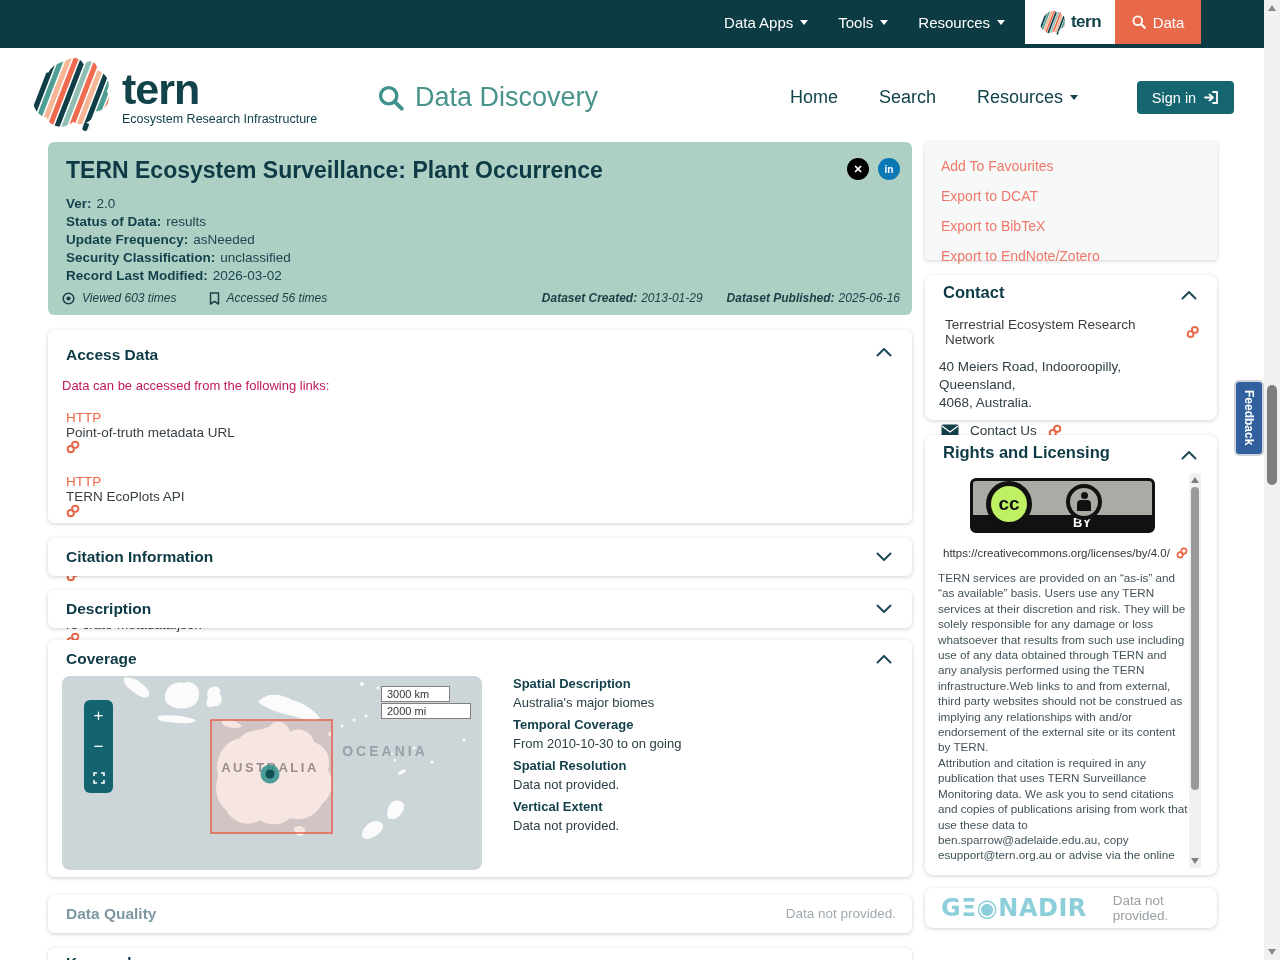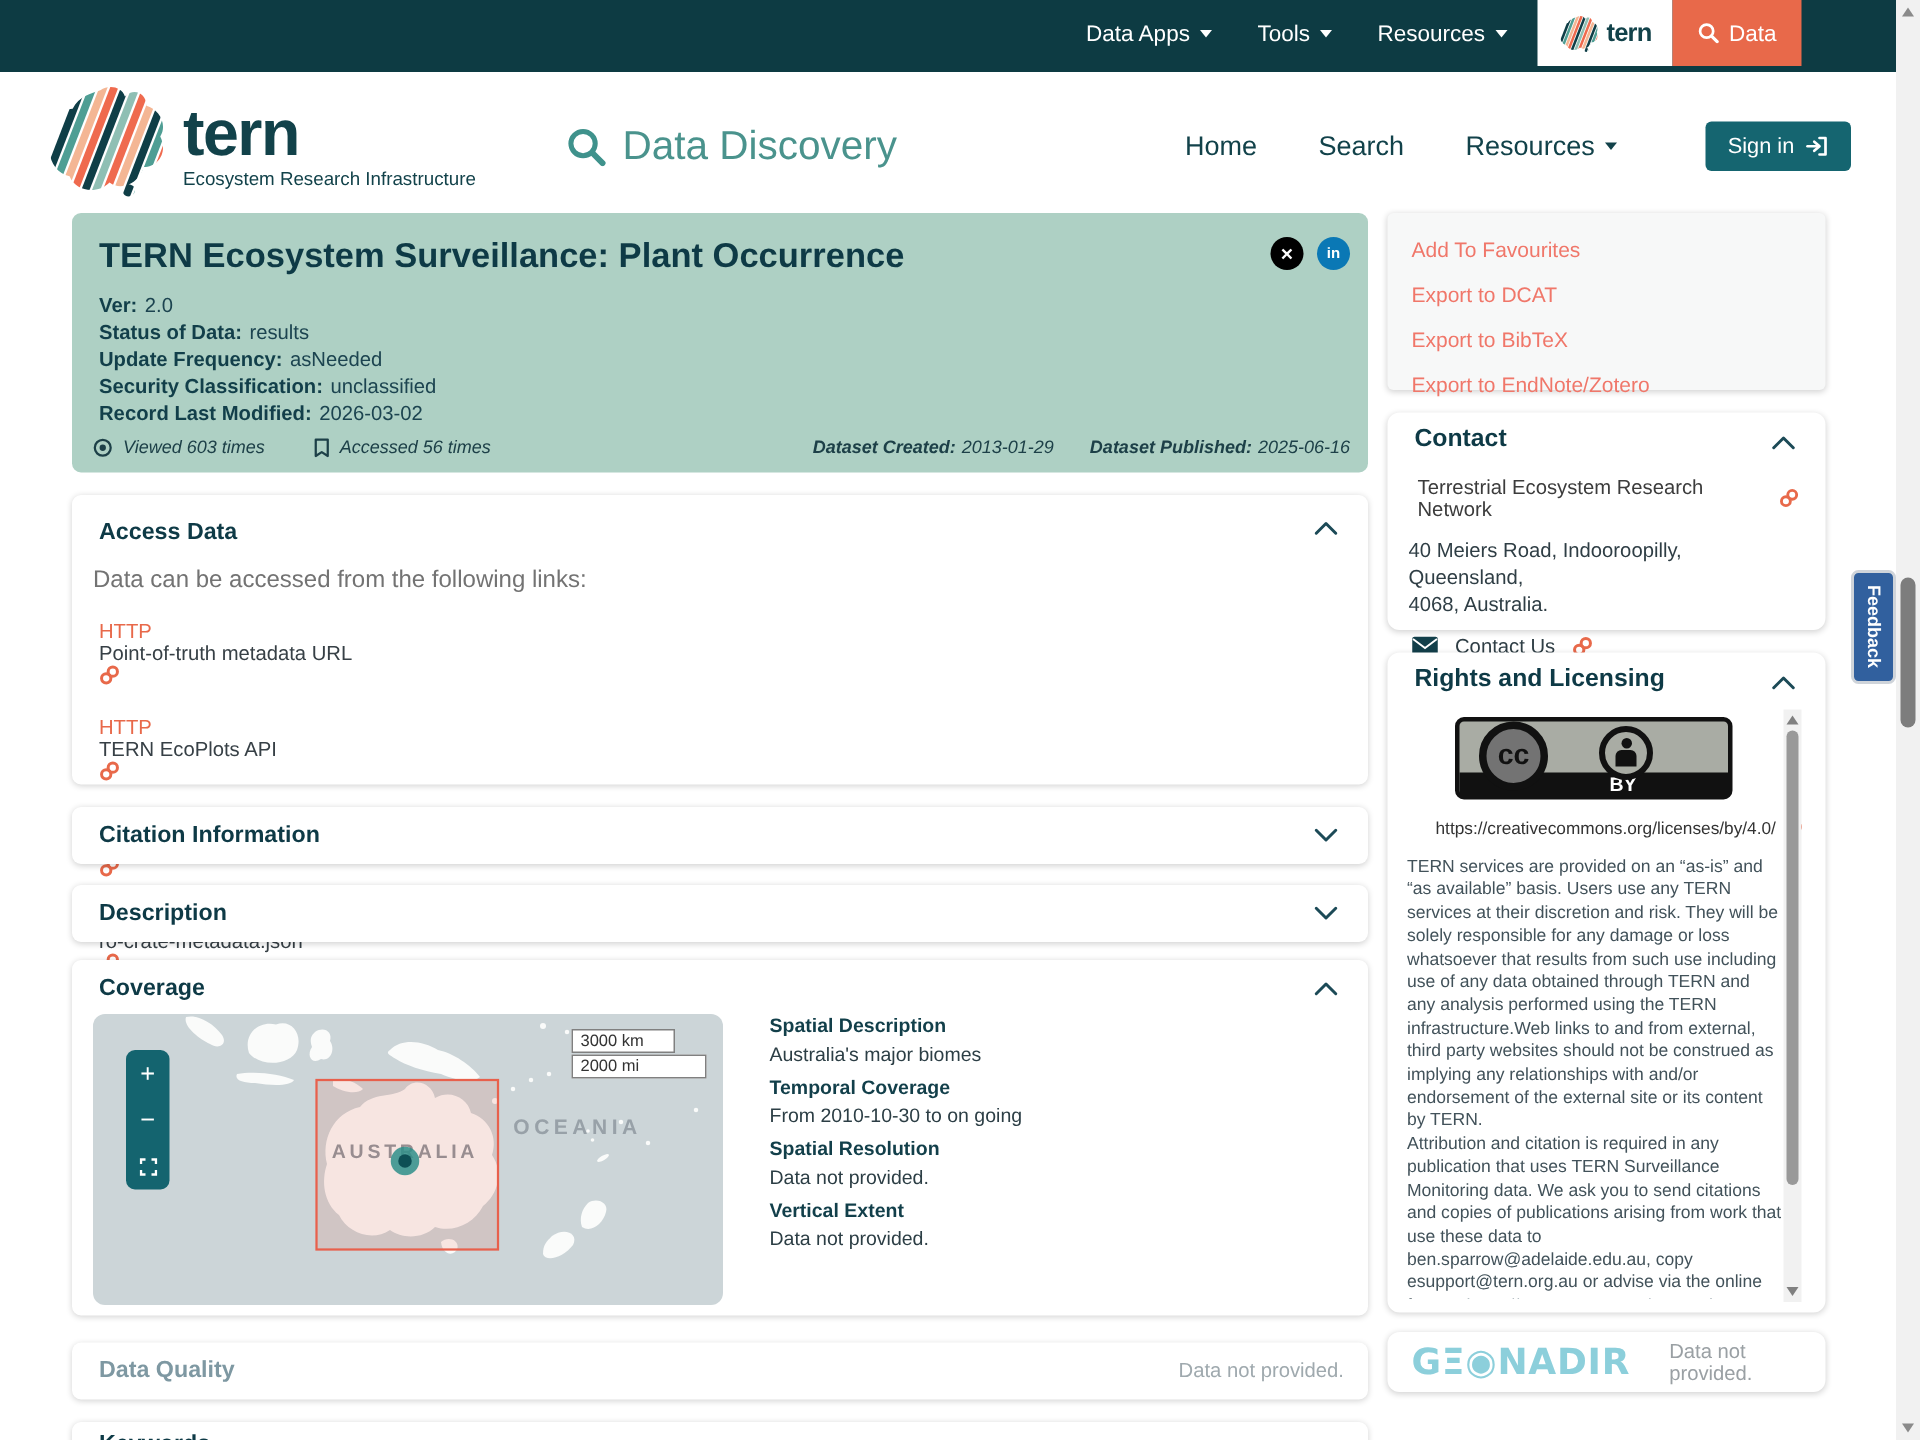--- a/index.html
+++ b/index.html
@@ -43,21 +43,21 @@
   .soc-x{background:#000;font-size:11px;font-weight:bold;}
   .soc-in{background:#0a78b5;font-size:10px;font-weight:bold;}
   .stats-row{position:absolute;left:14px;right:12px;bottom:10px;display:flex;align-items:center;font-size:12px;font-style:italic;color:#1d4048;}
   .stat{display:flex;align-items:center;gap:7px;margin-right:32px;}
   .spacer{flex:1;}
   .datepair{margin-left:24px;}
   .datepair b{font-weight:bold;margin-right:4px;}
 
   
   .access-card{top:330px;height:193px;padding:16px 18px;}
-  .access-intro{margin:14px 0 17px -4px;font-size:16px;color:#737373;}
+  .access-intro{margin:14px 0 17px -4px;font-size:13px;color:#be185d;}
   .access-link{display:flex;align-items:flex-start;margin-bottom:20px;font-size:13.5px;cursor:pointer;flex-direction:column;}
   .proto{color:#e8694a;margin-right:5px;}
   .link-label{color:#374046;margin-right:7px;}
   .chain{color:#e8694a;}
 
   
   .bar{padding:10px 18px;height:38px;}
   .bar .chev{top:14px;}
 
   
@@ -84,25 +84,25 @@
   .export-link{display:block;padding:6px 8px 8px;font-size:14px;color:#f0776a;cursor:pointer;}
   .side h2{margin:0;font-size:16.5px;font-weight:800;color:#0e3a46;}
   .contact-card{top:275px;height:145px;padding:8px 18px;}
   .contact-org{margin:15px 0 0 2px;font-size:13.5px;color:#3c3c3c;display:flex;align-items:center;gap:7px;cursor:pointer;}
   .contact-addr{margin:11px 0 0 -4px;font-size:13.5px;line-height:18px;color:#2f3e45;}
   .contact-us{margin:11px 0 0 -2px;display:flex;align-items:center;gap:11px;font-size:13.5px;color:#2f3e45;cursor:pointer;}
   .rights-card{top:435px;height:440px;padding:8px 18px;}
   .cc-badge{position:absolute;left:45px;top:43px;width:185px;height:55px;background:#a9aca4;border:3px solid #111;border-radius:6px;box-sizing:border-box;cursor:pointer;}
   .cc-strip{position:absolute;left:0;right:0;bottom:0;height:15px;background:#111;}
   .cc-by{position:absolute;left:100px;bottom:0px;color:#fff;font-weight:bold;font-size:13px;}
-  .cc-circle{position:absolute;left:13px;top:0px;width:46px;height:46px;border:5px solid #111;border-radius:50%;background:#737373;display:flex;align-items:center;justify-content:center;font-weight:800;font-size:19px;color:#111;box-sizing:border-box;}
+  .cc-circle{position:absolute;left:13px;top:0px;width:46px;height:46px;border:5px solid #111;border-radius:50%;background:#bef264;display:flex;align-items:center;justify-content:center;font-weight:800;font-size:19px;color:#111;box-sizing:border-box;}
   .cc-person{position:absolute;left:93px;top:3px;width:36px;height:36px;border:4px solid #111;border-radius:50%;background:#a9aca4;box-sizing:border-box;}
   .person-head{width:7px;height:7px;border-radius:50%;background:#111;margin:4px auto 0;}
   .person-body{width:14px;height:11px;background:#111;border-radius:4px 4px 0 0;margin:1px auto 0;}
-  .license-url{position:absolute;left:32px;top:112px;display:flex;align-items:center;gap:6px;font-size:11.5px;color:#333;cursor:pointer;}
+  .license-url{position:absolute;left:18px;top:112px;display:flex;align-items:center;gap:6px;font-size:11.5px;color:#333;cursor:pointer;}
   .rights-text{position:absolute;left:13px;top:135px;width:250px;height:296px;overflow:hidden;font-size:11.7px;line-height:15.4px;color:#42525a;cursor:default;}
   .rights-text p{margin:0;}
   .faded{color:#a3aeb4;}
   .mini-sb{position:absolute;left:264px;top:38px;width:12px;height:395px;background:#f1f1f1;}
   .mini-thumb{position:absolute;left:2px;top:14px;width:8px;height:303px;background:#999;border-radius:4px;cursor:pointer;}
   .tri-up{position:absolute;left:2px;top:4px;width:0;height:0;border-left:4px solid transparent;border-right:4px solid transparent;border-bottom:6px solid #808080;}
   .tri-down{position:absolute;left:2px;bottom:4px;width:0;height:0;border-left:4px solid transparent;border-right:4px solid transparent;border-top:6px solid #808080;}
   .geo-card{top:888px;height:40px;display:flex;align-items:center;padding:0 16px;}
   .geo-logo{font-family:"DejaVu Sans",sans-serif;font-size:24px;font-weight:bold;color:#8ccfdb;letter-spacing:0.5px;}
   .geo-value{margin-left:26px;font-size:13.5px;color:#9aa0a4;}

